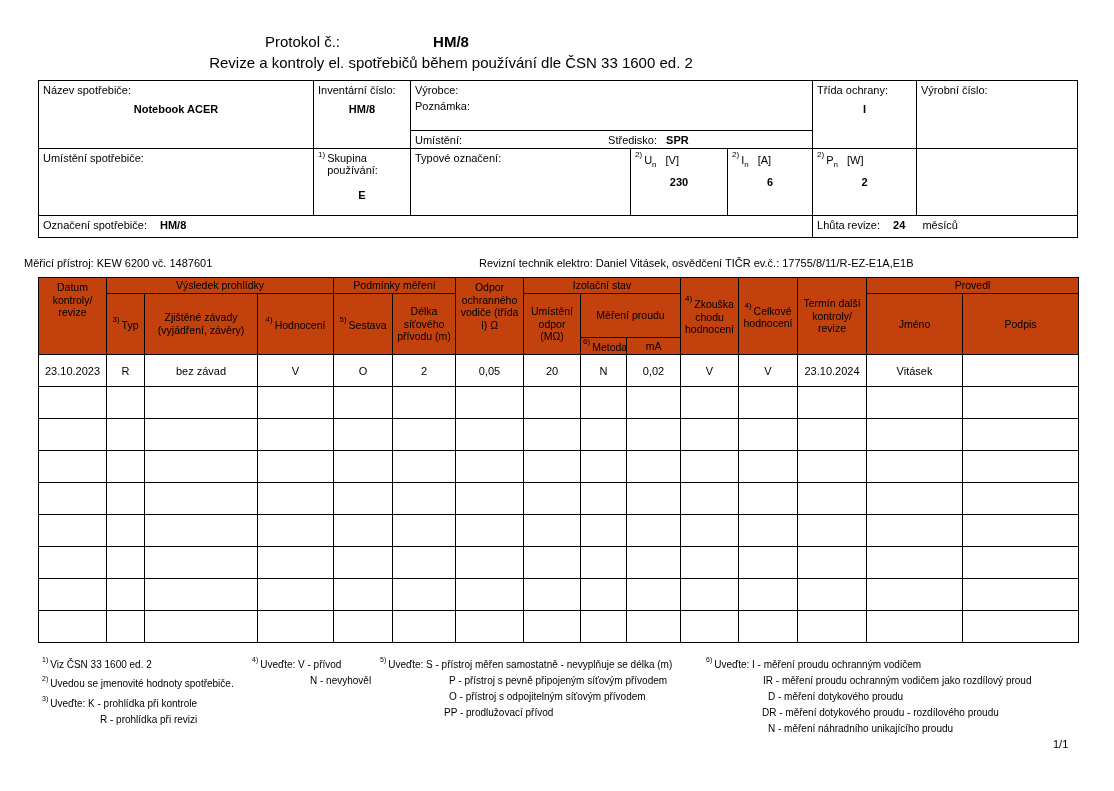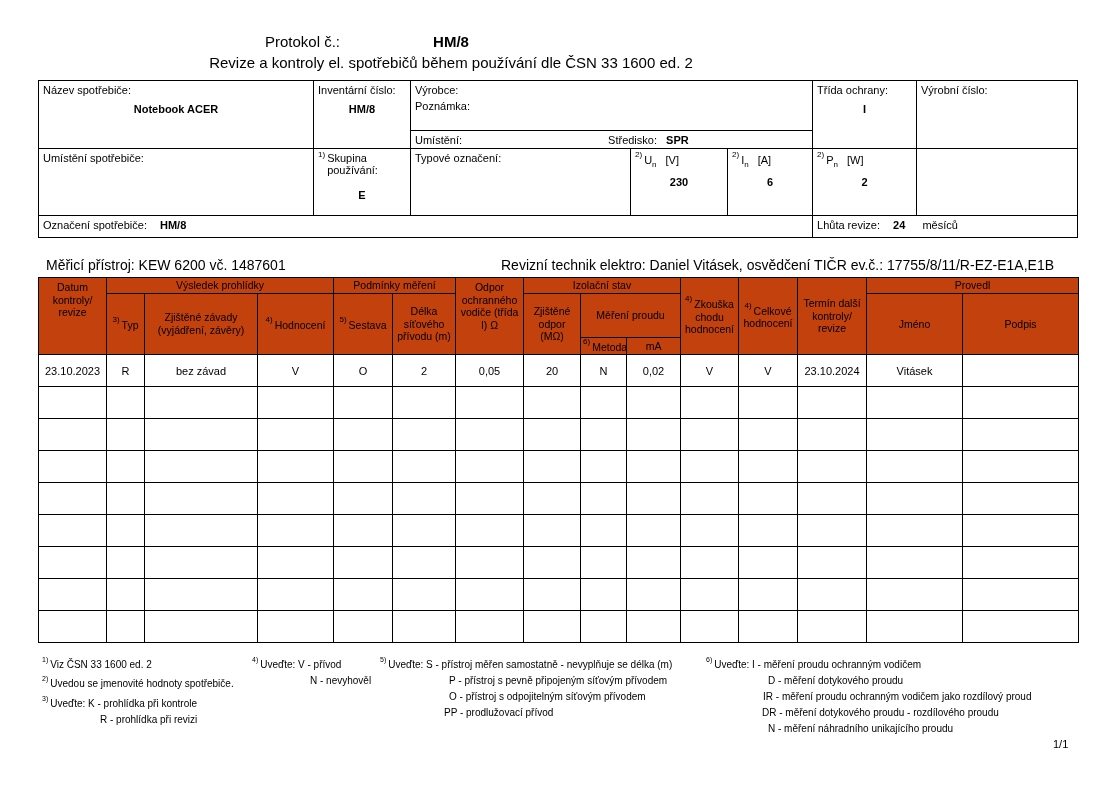--- a/index.html
+++ b/index.html
@@ -36,21 +36,21 @@
   .stredisko .bold { margin-left:6px; }
   .sup-label { display:flex; }
   .sup-label sup, sup.mark { font-size:8px; position:relative; top:-2px; margin-right:2px; }
   sub.small { font-size:8px; }
   .unit { margin-left:9px; }
   .oznaceni-cell .bold { margin-left:10px; }
   .lhuta-cell .bold { margin-left:10px; }
   .lhuta-cell .unit-after { margin-left:14px; }
 
   
-  .info-row { position:absolute; top:257px; left:44px; width:1040px; height:15px; font-size:14px; }
+  .info-row { position:absolute; top:257px; left:22px; width:1040px; height:15px; font-size:11px; }
   .info-device { position:absolute; left:2px; top:0; }
   .info-technician { position:absolute; left:457px; top:0; }
 
   
   .main-table { position:absolute; left:38px; top:277px; width:1040px;
     border-collapse:collapse; table-layout:fixed; }
   .main-table th, .main-table td { border:1px solid #000; }
   .main-table thead th { background:#c2410c; font-weight:normal; font-size:10.5px;
     line-height:1.2; padding:1px 2px; text-align:center; vertical-align:middle; }
   .main-table thead tr.h1 { height:16px; }
@@ -209,21 +209,21 @@
         <th rowspan="3"><sup class="mark">4)</sup><span>Celkové hodnocení</span></th>
         <th rowspan="3">Termín další kontroly/ revize</th>
         <th colspan="2">Provedl</th>
       </tr>
       <tr class="h2">
         <th rowspan="2"><sup class="mark">3)</sup><span>Typ</span></th>
         <th rowspan="2">Zjištěné závady (vyjádření, závěry)</th>
         <th rowspan="2"><sup class="mark">4)</sup><span>Hodnocení</span></th>
         <th rowspan="2"><sup class="mark">5)</sup><span>Sestava</span></th>
         <th rowspan="2">Délka síťového přívodu (m)</th>
-        <th rowspan="2">Zjištěné odpor (MΩ)</th>
+        <th rowspan="2">Umístění odpor (MΩ)</th>
         <th colspan="2">Měření proudu</th>
         <th rowspan="2">Jméno</th>
         <th rowspan="2">Podpis</th>
       </tr>
       <tr class="h3">
         <th class="nowrap"><sup class="mark">6)</sup><span>Metoda</span></th>
         <th>mA</th>
       </tr>
     </thead>
     <tbody>
@@ -395,22 +395,22 @@
       <div class="fn-line" style="padding-left:58px"><span>N - nevyhověl</span></div>
     </div>
     <div class="fn-col fn-col3">
       <div class="fn-line"><sup>5)</sup><span>Uveďte:  S - přístroj měřen samostatně - nevyplňuje se délka (m)</span></div>
       <div class="fn-line" style="padding-left:69px"><span>P - přístroj s pevně připojeným síťovým přívodem</span></div>
       <div class="fn-line" style="padding-left:69px"><span>O - přístroj s odpojitelným síťovým přívodem</span></div>
       <div class="fn-line" style="padding-left:64px"><span>PP - prodlužovací přívod</span></div>
     </div>
     <div class="fn-col fn-col4">
       <div class="fn-line"><sup>6)</sup><span>Uveďte:  I - měření proudu ochranným vodičem</span></div>
+      <div class="fn-line" style="padding-left:57px"><span>IR - měření proudu ochranným vodičem jako rozdílový proud</span></div>
       <div class="fn-line" style="padding-left:62px"><span>D - měření dotykového proudu</span></div>
-      <div class="fn-line" style="padding-left:57px"><span>IR - měření proudu ochranným vodičem jako rozdílový proud</span></div>
       <div class="fn-line" style="padding-left:56px"><span>DR - měření dotykového proudu - rozdílového proudu</span></div>
       <div class="fn-line" style="padding-left:62px"><span>N - měření náhradního unikajícího proudu</span></div>
     </div>
   </div>
 
   <div class="page-number">1/1</div>
 
 </div>
 
 </body></html>

